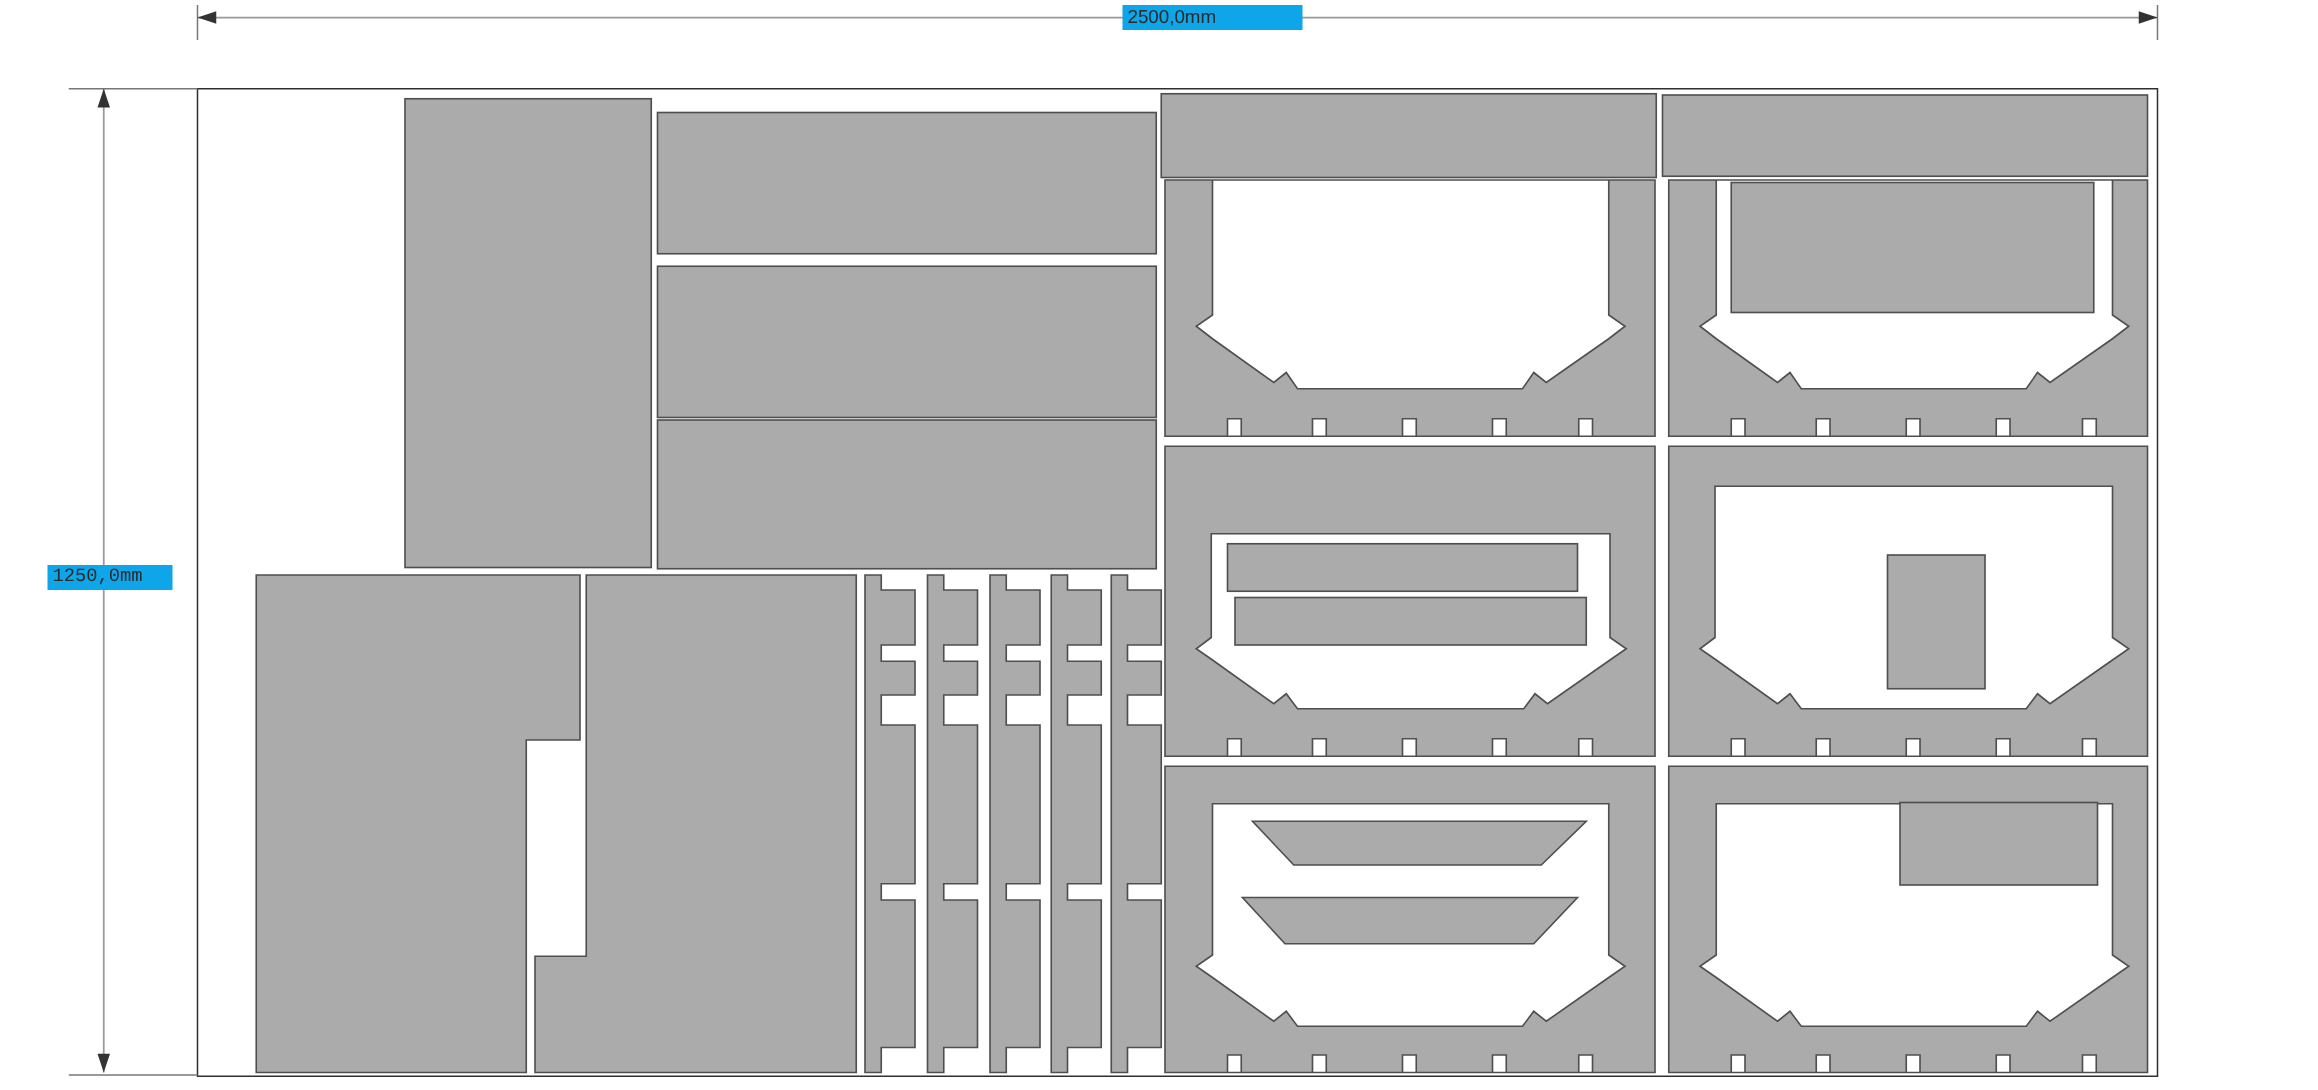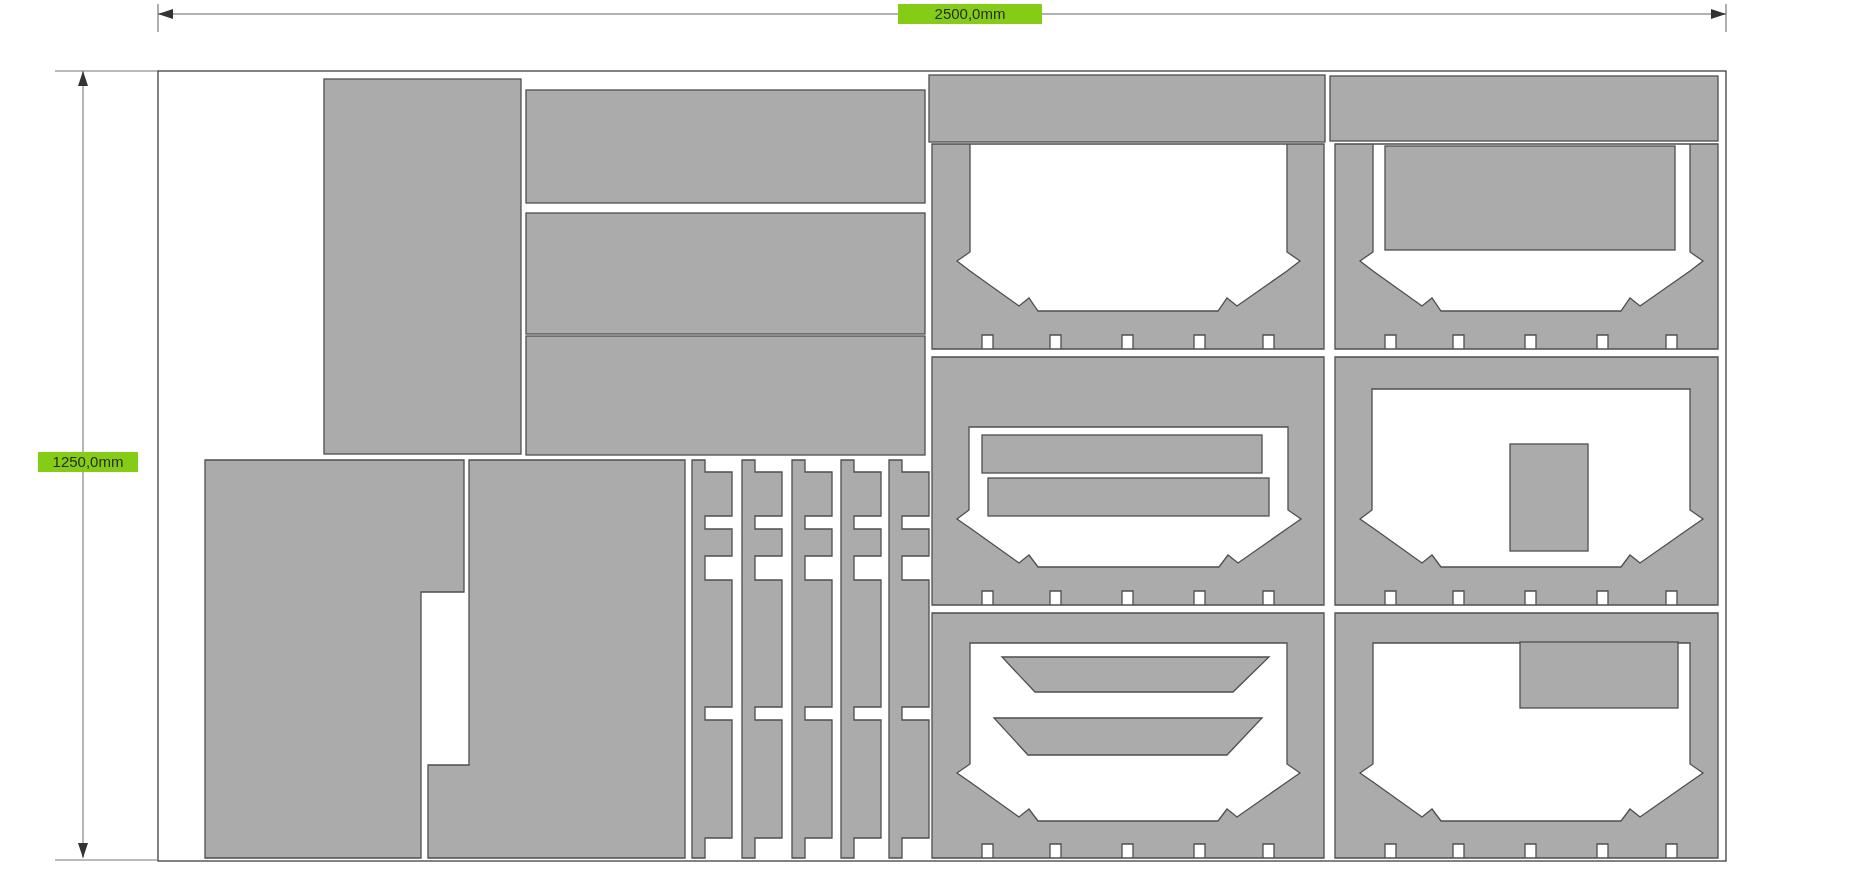--- a/index.html
+++ b/index.html
@@ -5,24 +5,24 @@
   html,body{margin:0;padding:0;background:#ffffff;}
   body{width:1854px;height:872px;position:relative;overflow:hidden;
        font-family:"Liberation Sans", sans-serif;}
   .stage{position:absolute;left:0;top:0;width:1854px;height:872px;}
   svg{display:block}
   .part{fill:#ababab;stroke:#4f4f4f;stroke-width:1.3;stroke-linejoin:miter;}
   .sheet{fill:none;stroke:#2f2f2f;stroke-width:1.2;}
   .dim-line{stroke:#999999;stroke-width:1.4;}
   .dim-tick{stroke:#777777;stroke-width:1.2;}
   .dim-arrow{fill:#333333;stroke:none;}
-  .dim-label{position:absolute;background:#84cc16;color:#2b2b2b;font-size:15px;
-             line-height:20px;text-align:center;padding:0 4px;white-space:nowrap;}
+  .dim-label{position:absolute;background:#0ea5e9;color:#2b2b2b;font-size:15px;
+             line-height:20px;padding:0 4px;white-space:nowrap;}
   #dim-label-top{left:898px;top:4px;width:136px;}
-  #dim-label-left{left:38px;top:452px;width:92px;}
+  #dim-label-left{left:38px;top:452px;width:92px;font-family:Liberation Mono, monospace;}
 </style>
 </head>
 <body>
 
 <div class="stage">
 <svg width="1854" height="872" viewBox="0 0 1854 872">
 
   <rect class="sheet" x="158" y="71" width="1568" height="790"></rect>
 
   <rect class="part" x="324" y="79" width="197" height="375"></rect>

